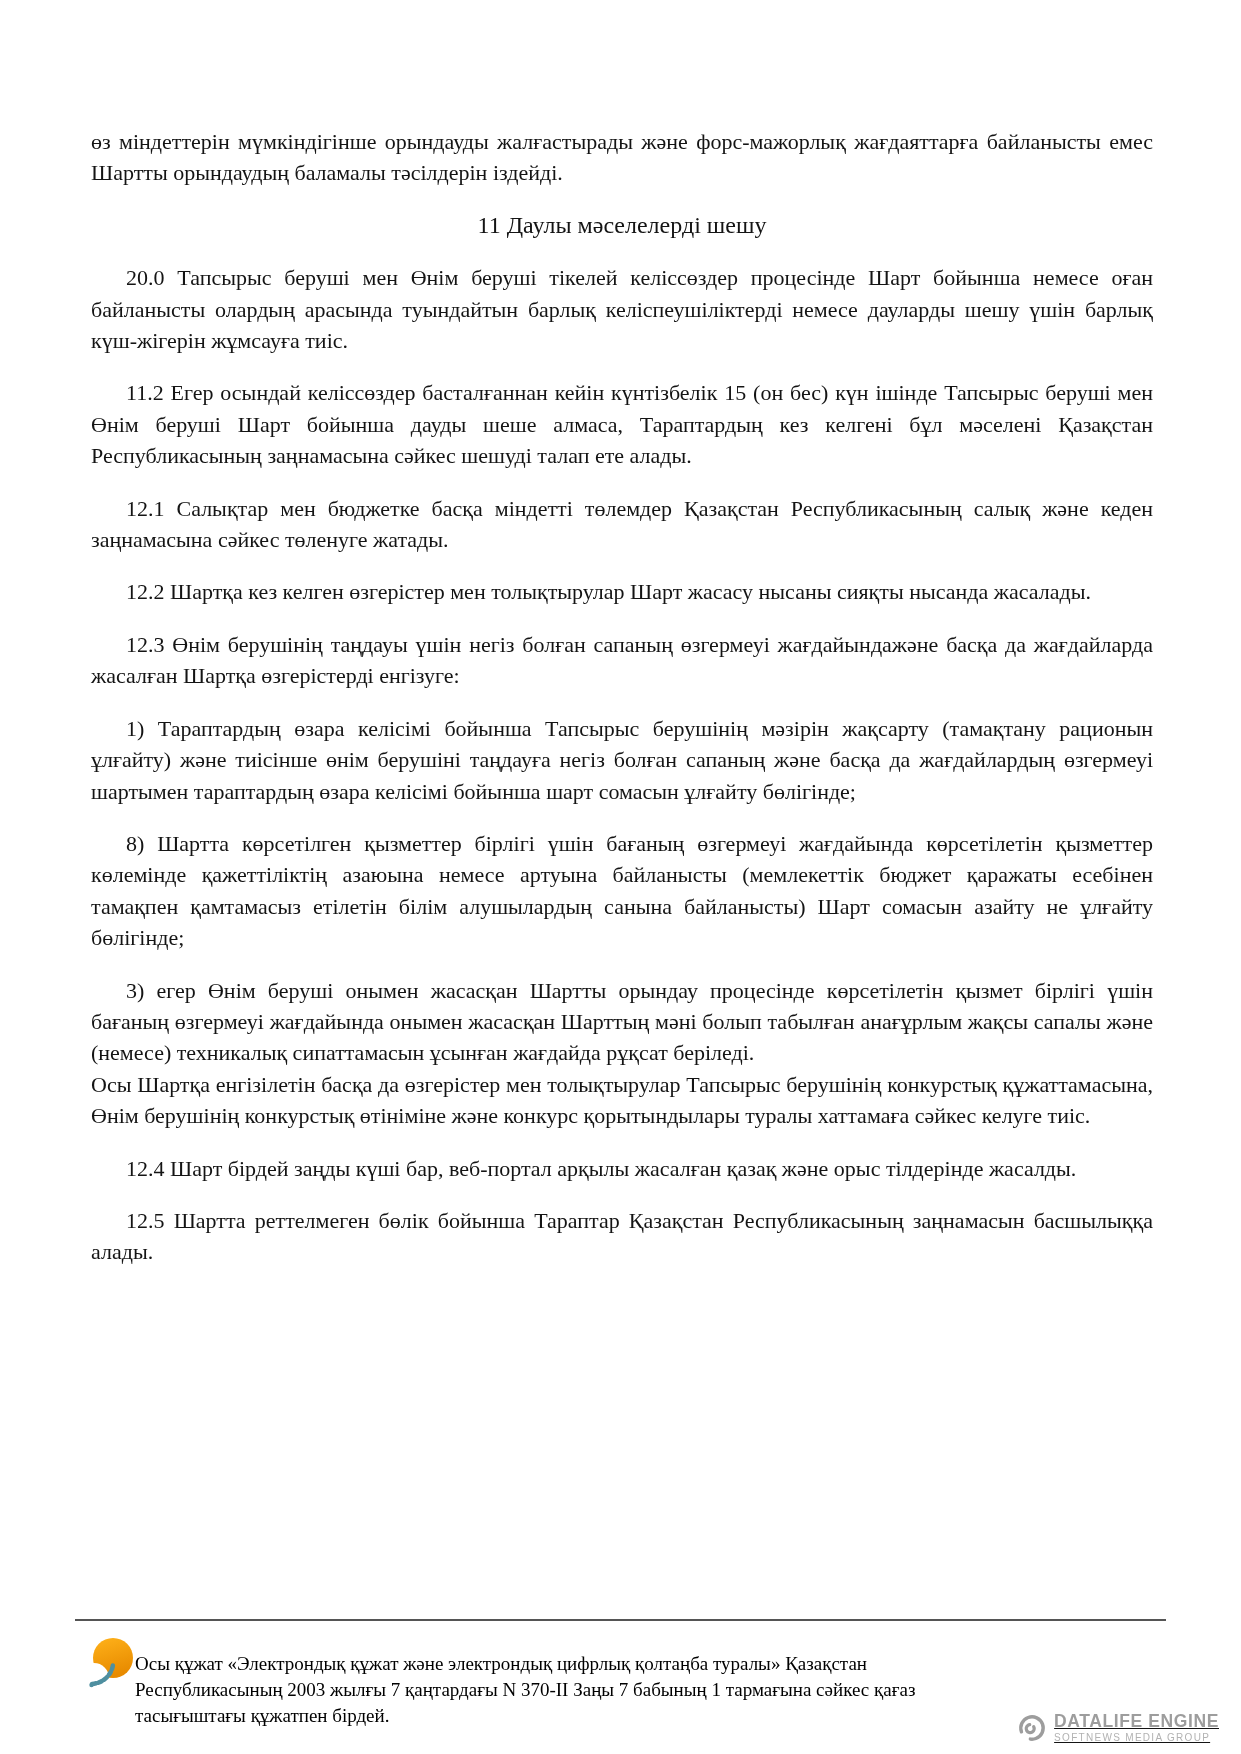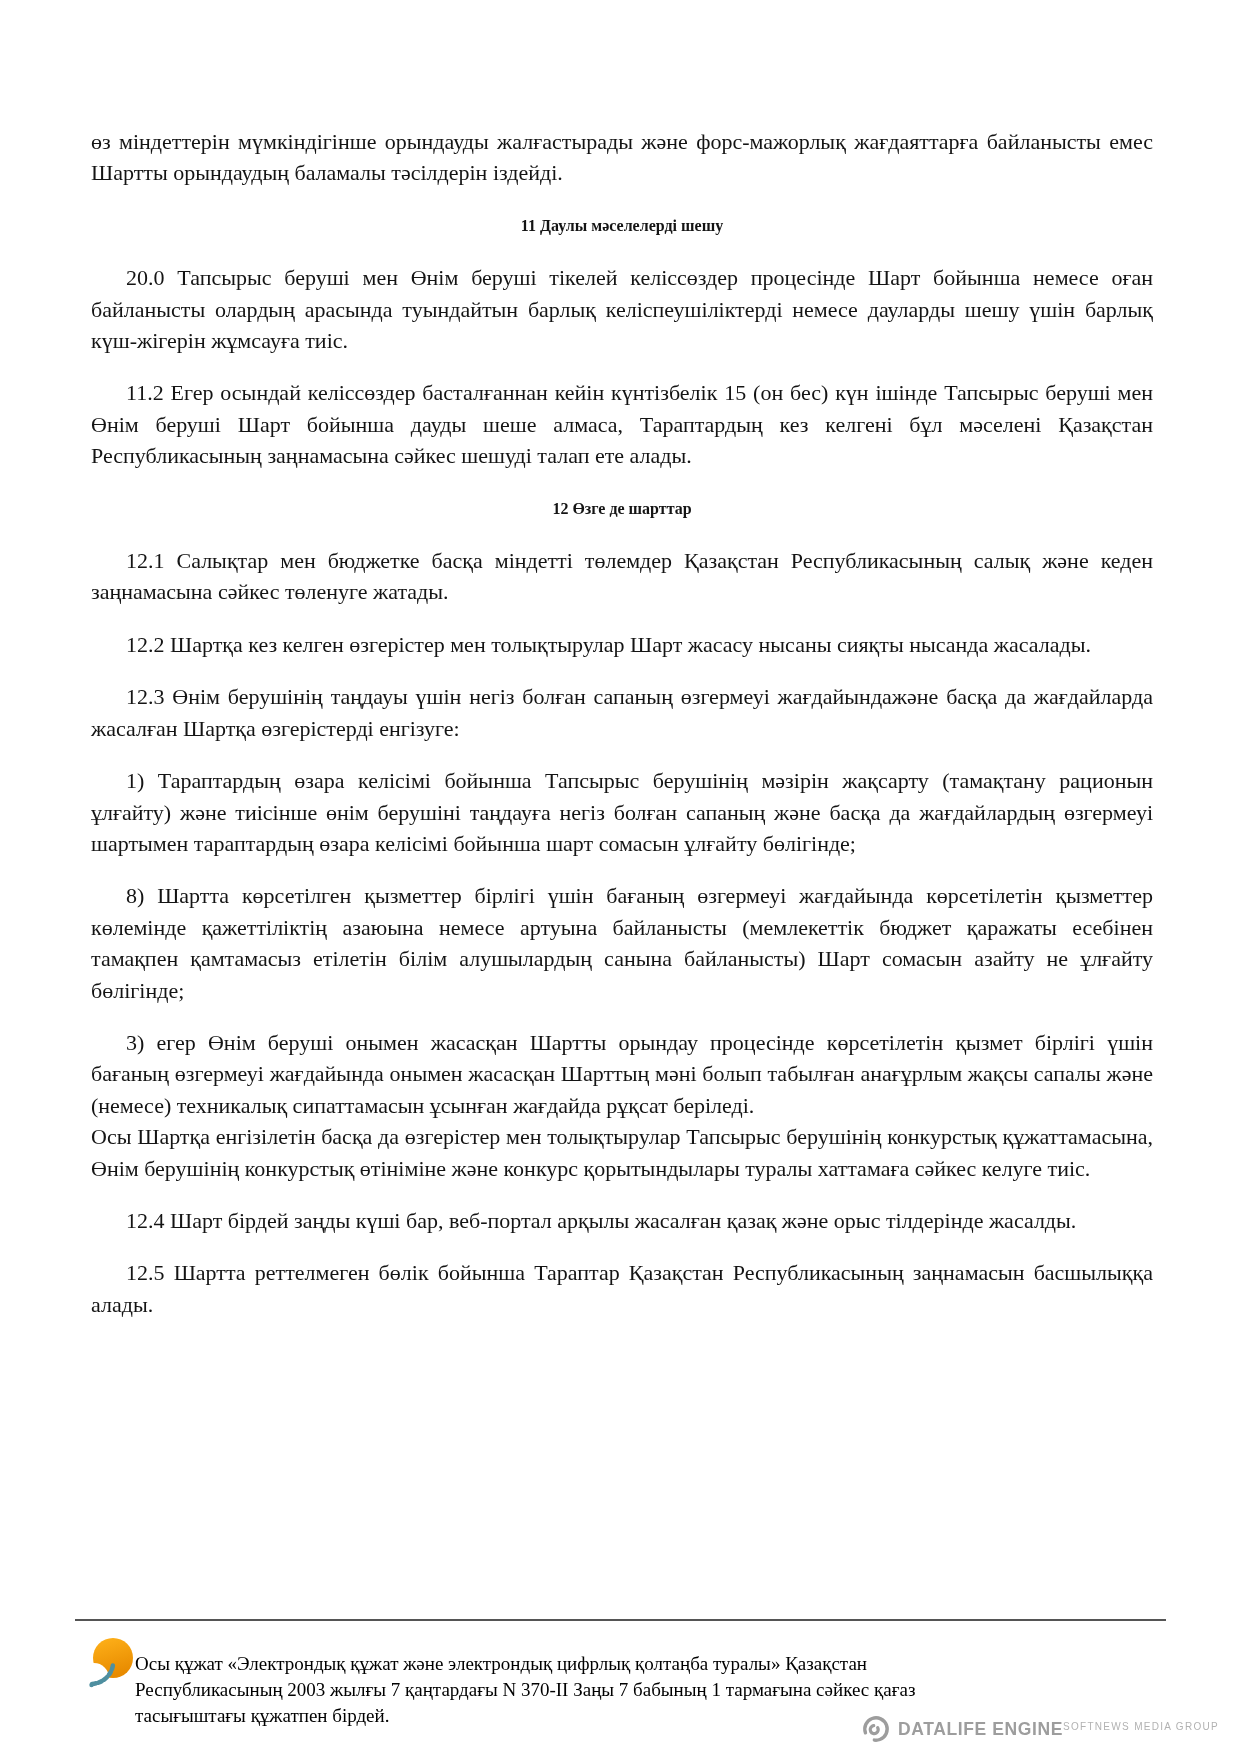--- a/index.html
+++ b/index.html
@@ -30,23 +30,23 @@
     text-indent: 35px;
   }
   .doc p.noindent {
     text-indent: 0;
   }
   .doc p.attach {
     margin-top: -21px; 
   }
   .doc h2 {
     margin: 6px 0 21px 0;
-    font-size: 16px;
+    font-size: 24px;
     line-height: 31.4px;
-    font-weight: bold;
+    font-weight: normal;
     text-align: center;
   }
   .footer-rule {
     position: absolute;
     left: 75px;
     top: 1619px;
     width: 1091px;
     height: 2px;
     background: #555555;
   }
@@ -77,21 +77,22 @@
     display: flex;
     align-items: center;
   }
   .brand-icon {
     width: 30px;
     height: 30px;
     margin-right: 7px;
   }
   .brand-text {
     display: flex;
-    flex-direction: row;
+    flex-direction: column;
+    text-decoration: underline;
   }
   .brand-name {
     font-family: "Liberation Sans", "DejaVu Sans", sans-serif;
     font-size: 17.5px;
     font-weight: bold;
     letter-spacing: 0.6px;
     color: #9d9d9d;
     line-height: 19px;
   }
   .brand-tagline {
@@ -106,21 +107,20 @@
 </head>
 <body>
 
 <div class="doc">
   <p class="noindent">өз міндеттерін мүмкіндігінше орындауды жалғастырады және форс-мажорлық жағдаяттарға байланысты емес Шартты орындаудың баламалы тәсілдерін іздейді.</p>
 
   <h2>11 Даулы мәселелерді шешу</h2>
   <p>20.0 Тапсырыс беруші мен Өнім беруші тікелей келіссөздер процесінде Шарт бойынша немесе оған байланысты олардың арасында туындайтын барлық келіспеушіліктерді немесе дауларды шешу үшін барлық күш-жігерін жұмсауға тиіс.</p>
   <p>11.2 Егер осындай келіссөздер басталғаннан кейін күнтізбелік 15 (он бес) күн ішінде Тапсырыс беруші мен Өнім беруші Шарт бойынша дауды шеше алмаса, Тараптардың кез келгені бұл мәселені Қазақстан Республикасының заңнамасына сәйкес шешуді талап ете алады.</p>
 
-  <h2>12 Өзге де шарттар</h2>
   <p>12.1 Салықтар мен бюджетке басқа міндетті төлемдер Қазақстан Республикасының салық және кеден заңнамасына сәйкес төленуге жатады.</p>
   <p>12.2 Шартқа кез келген өзгерістер мен толықтырулар Шарт жасасу нысаны сияқты нысанда жасалады.</p>
   <p>12.3 Өнім берушінің таңдауы үшін негіз болған сапаның өзгермеуі жағдайындажәне басқа да жағдайларда жасалған Шартқа өзгерістерді енгізуге:</p>
   <p>1) Тараптардың өзара келісімі бойынша Тапсырыс берушінің мәзірін жақсарту (тамақтану рационын ұлғайту) және тиісінше өнім берушіні таңдауға негіз болған сапаның және басқа да жағдайлардың өзгермеуі шартымен тараптардың өзара келісімі бойынша шарт сомасын ұлғайту бөлігінде;</p>
   <p>8) Шартта көрсетілген қызметтер бірлігі үшін бағаның өзгермеуі жағдайында көрсетілетін қызметтер көлемінде қажеттіліктің азаюына немесе артуына байланысты (мемлекеттік бюджет қаражаты есебінен тамақпен қамтамасыз етілетін білім алушылардың санына байланысты) Шарт сомасын азайту не ұлғайту бөлігінде;</p>
   <p>3) егер Өнім беруші онымен жасасқан Шартты орындау процесінде көрсетілетін қызмет бірлігі үшін бағаның өзгермеуі жағдайында онымен жасасқан Шарттың мәні болып табылған анағұрлым жақсы сапалы және (немесе) техникалық сипаттамасын ұсынған жағдайда рұқсат беріледі.</p>
   <p class="noindent attach">Осы Шартқа енгізілетін басқа да өзгерістер мен толықтырулар Тапсырыс берушінің конкурстық құжаттамасына, Өнім берушінің конкурстық өтініміне және конкурс қорытындылары туралы хаттамаға сәйкес келуге тиіс.</p>
   <p>12.4 Шарт бірдей заңды күші бар, веб-портал арқылы жасалған қазақ және орыс тілдерінде жасалды.</p>
   <p>12.5 Шартта реттелмеген бөлік бойынша Тараптар Қазақстан Республикасының заңнамасын басшылыққа алады.</p>
 

